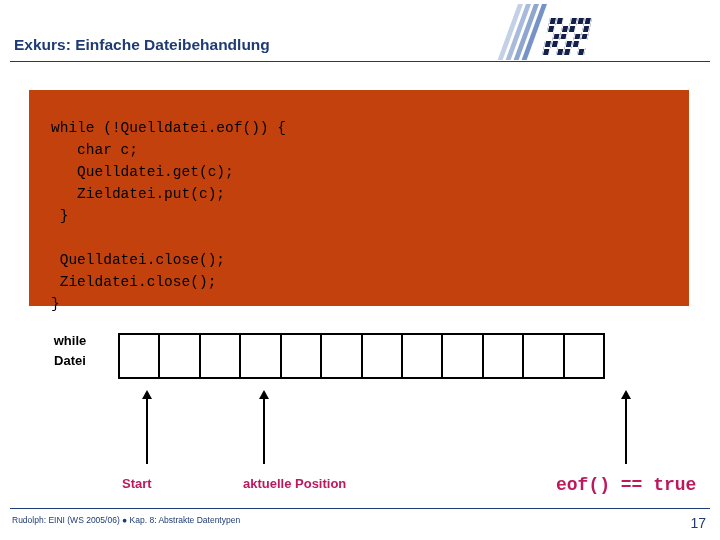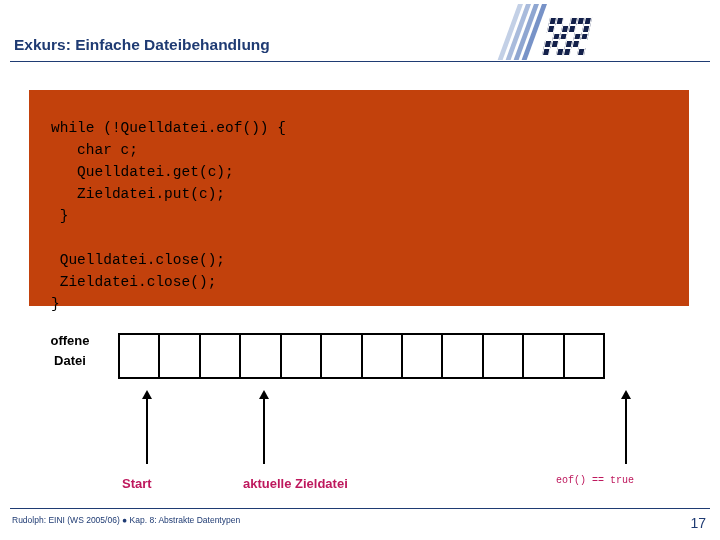--- a/index.html
+++ b/index.html
@@ -159,22 +159,22 @@
     font-weight: bold;
     color: #be185d;
     white-space: nowrap;
   }
   .cap-start { left: 122px; top: 476px; }
   .cap-pos   { left: 243px; top: 476px; }
   .cap-eof {
     left: 556px;
     top: 475px;
     font-family: "Liberation Mono", monospace;
-    font-size: 10px;
-    font-weight: normal;
+    font-size: 18px;
+    font-weight: bold;
     text-align: right;
   }
 
   
   .footer-rule {
     position: absolute;
     left: 10px;
     top: 508px;
     width: 700px;
     height: 1px;
@@ -249,21 +249,21 @@
    Quelldatei.get(c);
    Zieldatei.put(c);
  }
 
  Quelldatei.close();
  Zieldatei.close();
 }</pre>
 </div>
 
 <div class="label-offene">
-  <div>offene</div>
+  <div>while</div>
   <div>Datei</div>
 </div>
 
 <div class="tape">
   <div class="cell"></div>
   <div class="cell"></div>
   <div class="cell"></div>
   <div class="cell"></div>
   <div class="cell"></div>
   <div class="cell"></div>
@@ -273,18 +273,18 @@
   <div class="cell"></div>
   <div class="cell"></div>
   <div class="cell"></div>
 </div>
 
 <div class="arrow arrow-start"></div>
 <div class="arrow arrow-pos"></div>
 <div class="arrow arrow-eof"></div>
 
 <div class="cap cap-start">Start</div>
-<div class="cap cap-pos">aktuelle Zieldatei</div>
+<div class="cap cap-pos">aktuelle Position</div>
 <div class="cap cap-eof">eof() == true</div>
 
 <div class="footer-rule"></div>
 <div class="footer-text">Rudolph: EINI (WS 2005/06)  ●  Kap. 8: Abstrakte Datentypen</div>
 <div class="footer-page">17</div>
 
 </body></html>

